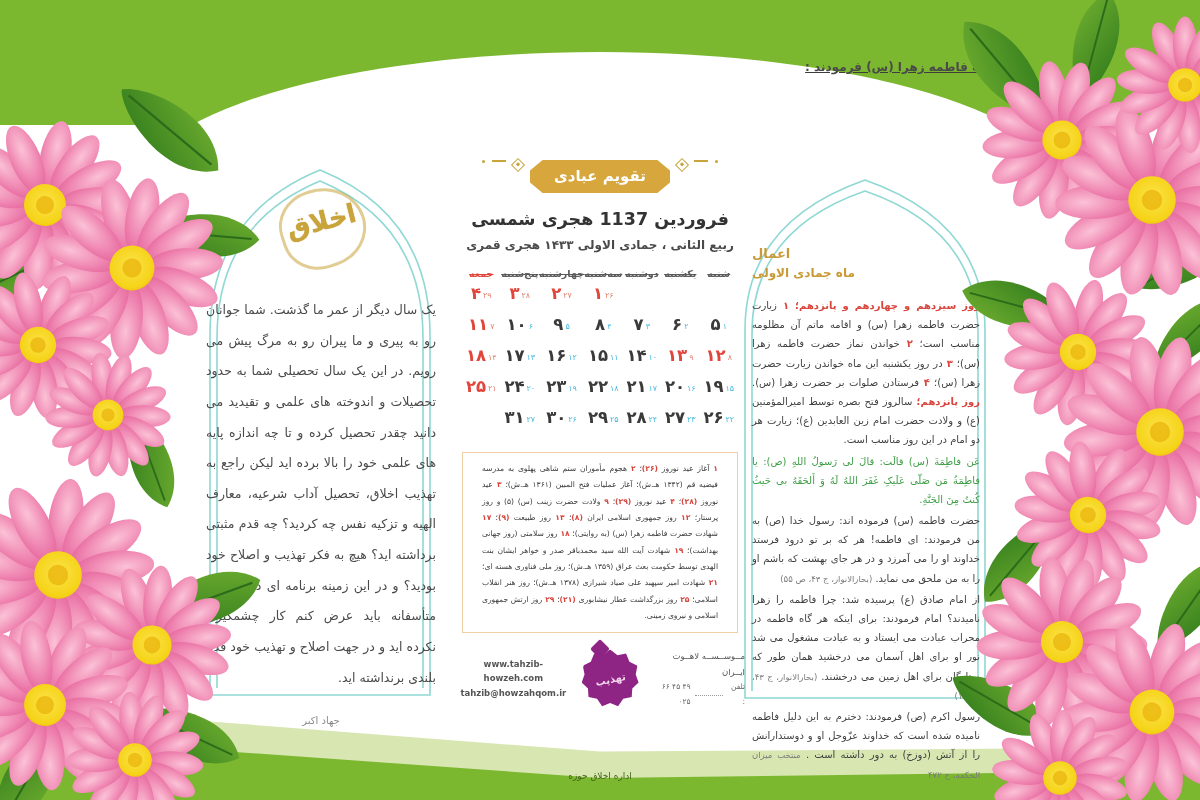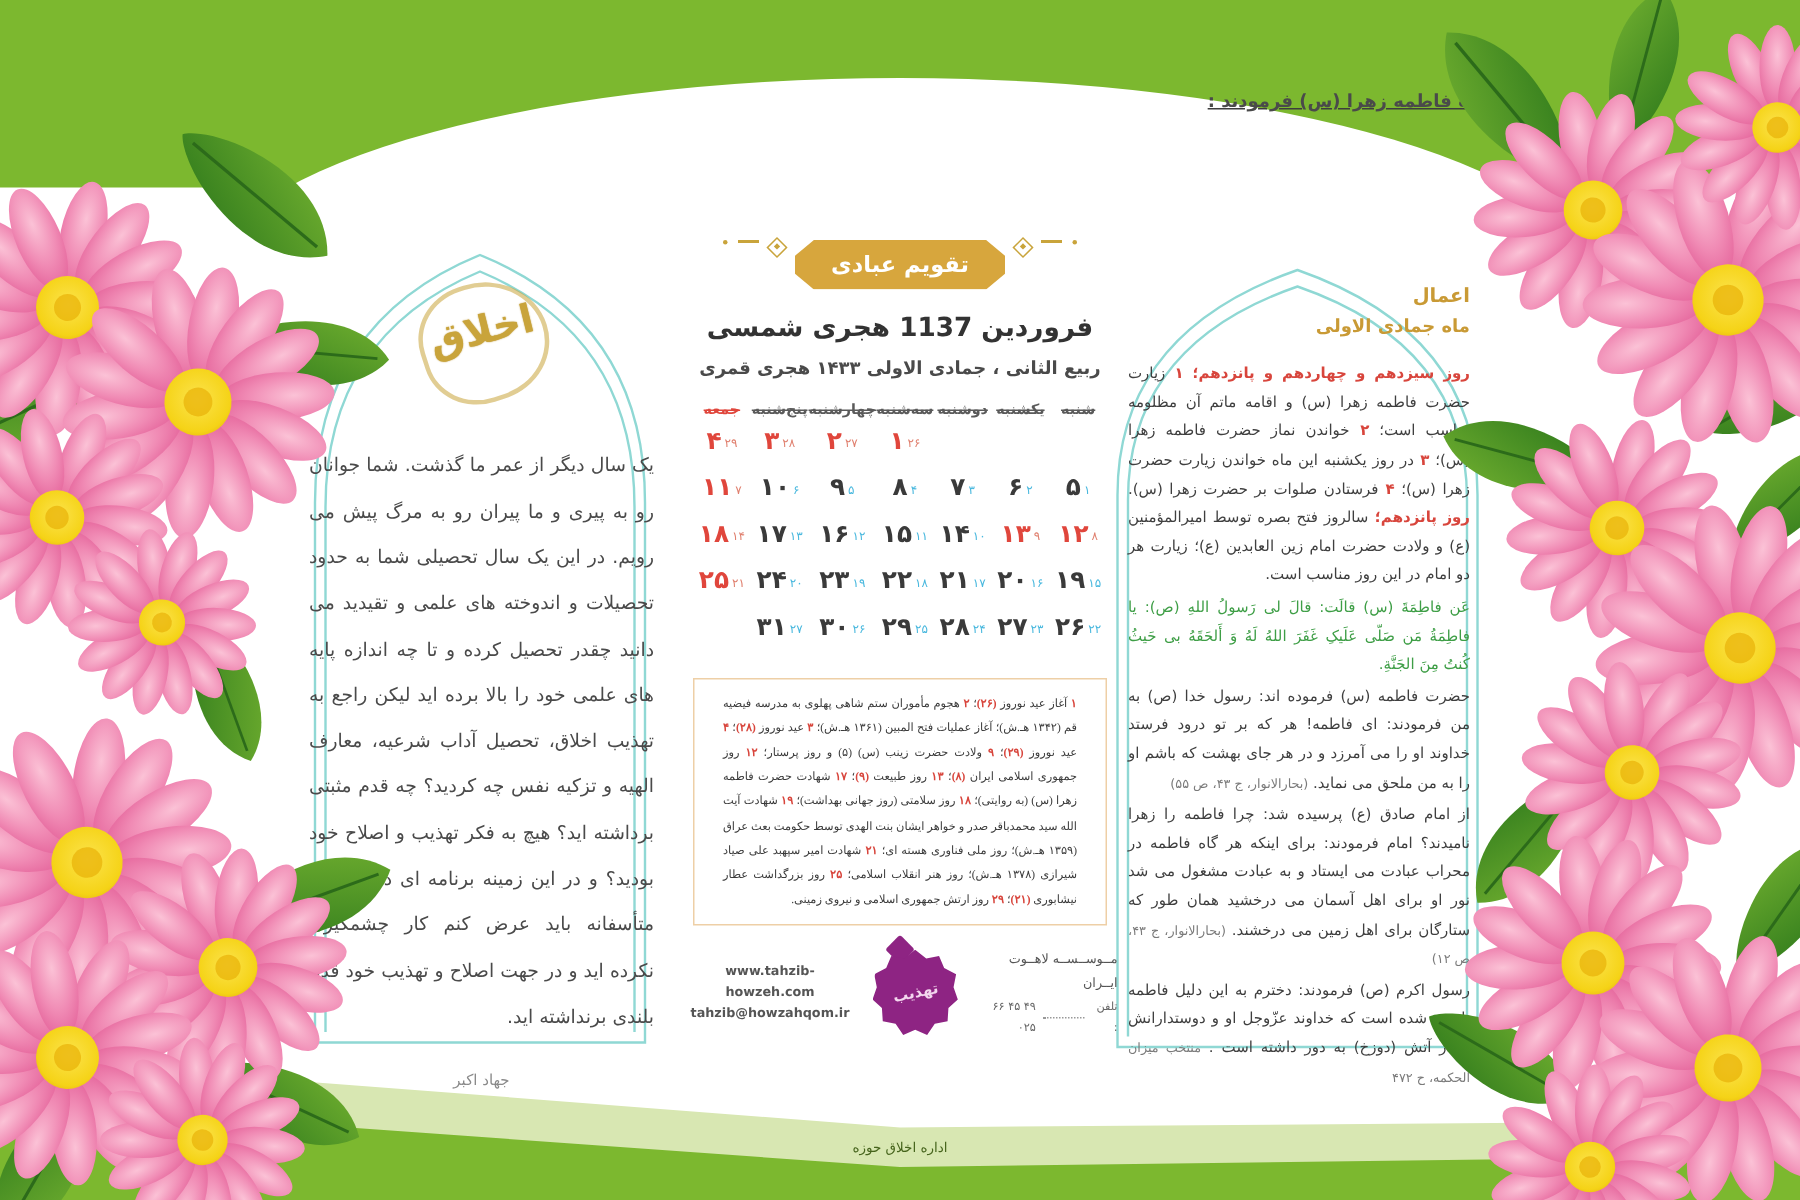--- a/index.html
+++ b/index.html
@@ -12,37 +12,37 @@
   .quote-wrap{position:absolute;top:60px;left:212px;width:800px;text-align:right;z-index:3;color:#3d3d3d;text-decoration:underline;}
   .q-attr{font-size:12px;font-weight:bold;color:#4a4a4a;margin-bottom:8px;}
   .q-text{font-size:14.5px;font-weight:bold;color:#222;margin-bottom:9px;}
   .q-src{font-size:9px;color:#8a8a8a;}
   
   .band-bot{position:absolute;left:0;bottom:0;width:1200px;height:110px;z-index:1;}
   .band-bot .light{position:absolute;inset:0;background:#D8E7B2;
       clip-path:polygon(0 14%,50% 56%,100% 52%,100% 100%,0 100%);}
   .band-bot .bright{position:absolute;inset:0;background:#7CB82F;
       clip-path:polygon(0 41%,50% 80%,100% 73%,100% 100%,0 100%);}
-  .strip-text{position:absolute;bottom:29px;left:0;width:1200px;text-align:center;
+  .strip-text{position:absolute;bottom:19px;left:0;width:1200px;text-align:center;
       font-size:9px;color:#46641c;z-index:2;}
   
   .arch-svg{position:absolute;top:0;left:0;z-index:3;pointer-events:none;}
   
   .left-panel{position:absolute;left:196px;top:160px;width:250px;z-index:3;}
   .emblem{width:110px;height:95px;margin:22px auto 4px auto;text-align:center;position:relative;}
   .emblem .swirl{position:absolute;left:14px;top:6px;width:80px;height:74px;border:3px solid #C9A43B;
       border-radius:50% 60% 55% 50%;transform:rotate(-18deg);opacity:.55;}
   .emblem .cal{position:relative;top:24px;font-size:26px;font-weight:bold;color:#C9A43B;
       transform:rotate(-14deg);display:inline-block;text-shadow:0 0 1px #b8922f;}
   .left-body{margin:18px 10px 0 10px;font-size:12.5px;line-height:2.45;color:#4a4a4a;
       text-align:justify;}
   .signature{margin-top:22px;text-align:center;font-size:10px;color:#8a8a8a;}
   
   .right-panel{position:absolute;left:752px;top:170px;width:228px;z-index:3;}
-  .rp-title{margin-top:20px;text-align:right;color:#C99A35;font-weight:bold;}
+  .rp-title{margin-top:76px;text-align:left;color:#C99A35;font-weight:bold;}
   .rp-title .t1{font-size:13px;}
   .rp-title .t2{font-size:12px;margin-top:5px;}
   .rp-body{margin-top:16px;font-size:10px;line-height:1.92;color:#3f3f3f;text-align:justify;}
   .rp-body p{margin:0 0 2px 0;}
   .sp-r{color:#D8453C;font-weight:bold;}
   .sp-g{color:#3E9E46;}
   .sp-s{color:#7a7a7a;font-size:8.5px;}
   
   .center-col{position:absolute;left:455px;top:160px;width:290px;z-index:3;}
   .badge-row{display:flex;justify-content:center;gap:7px;direction:ltr;}
@@ -60,21 +60,21 @@
       row-gap:7px;direction:rtl;}
   .wd{font-size:9.5px;font-weight:bold;color:#5a5a5a;text-align:center;text-decoration:line-through;}
   .wd.hol{color:#E0463C;}
   .cell{display:flex;align-items:baseline;justify-content:center;gap:2px;height:24px;direction:rtl;}
   .lunar{font-size:8px;color:#49B8DE;position:relative;top:-1px;}
   .solar{font-size:16.5px;font-weight:bold;color:#3A3A3A;line-height:1;}
   .lunar.red{color:#E0806F;}
   .solar.red{color:#E0463C;}
   
   .events-box{margin:18px auto 0 auto;width:236px;border:1.5px solid #EECFA6;padding:8px 19px;
-      font-size:7.6px;line-height:2.15;color:#3a3a3a;text-align:justify;font-family:Liberation Serif, serif;}
+      font-size:7.6px;line-height:2.15;color:#3a3a3a;text-align:justify;}
   
   .foot-orn{margin:9px auto 0 auto;width:14px;height:14px;background:#8E2483;transform:rotate(45deg);
       border-radius:2px;}
   .footer{margin-top:-8px;display:flex;align-items:center;justify-content:center;gap:10px;direction:ltr;}
   .web-block{direction:ltr;text-align:center;font-size:8.5px;font-weight:bold;color:#555;line-height:1.7;}
   .logo{width:58px;height:58px;background:#8E2483;border-radius:42% 42% 42% 42%;position:relative;
       clip-path:polygon(50% 0,63% 10%,78% 7%,84% 21%,98% 28%,95% 43%,100% 57%,89% 67%,88% 82%,73% 85%,64% 98%,50% 92%,36% 98%,27% 85%,12% 82%,11% 67%,0 57%,5% 43%,2% 28%,16% 21%,22% 7%,37% 10%);}
   .logo .cal2{position:absolute;inset:0;display:flex;align-items:center;justify-content:center;
       color:#f3d7ee;font-size:10px;font-weight:bold;transform:rotate(-12deg);}
   .org-block{direction:rtl;text-align:right;font-size:8.5px;color:#555;line-height:1.9;}

